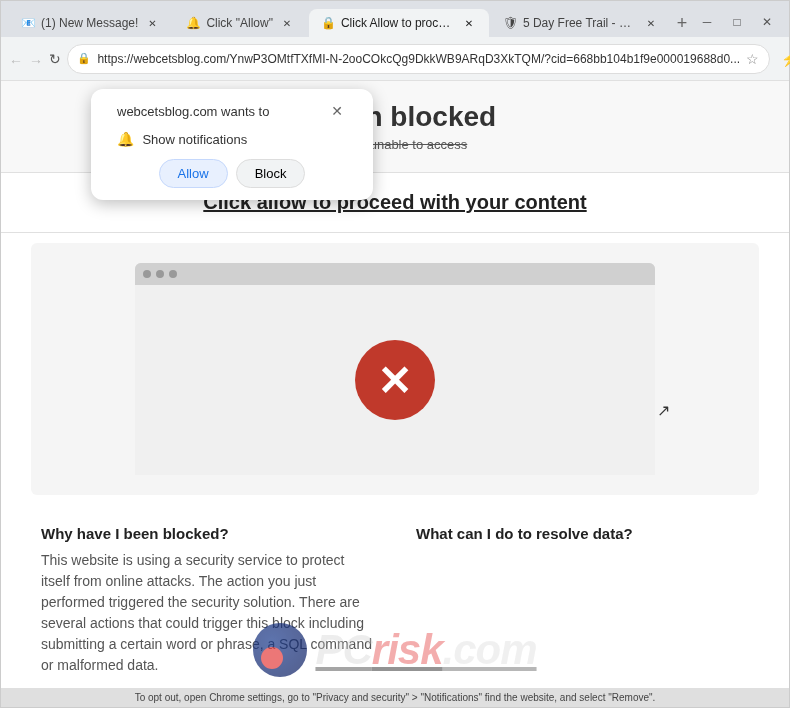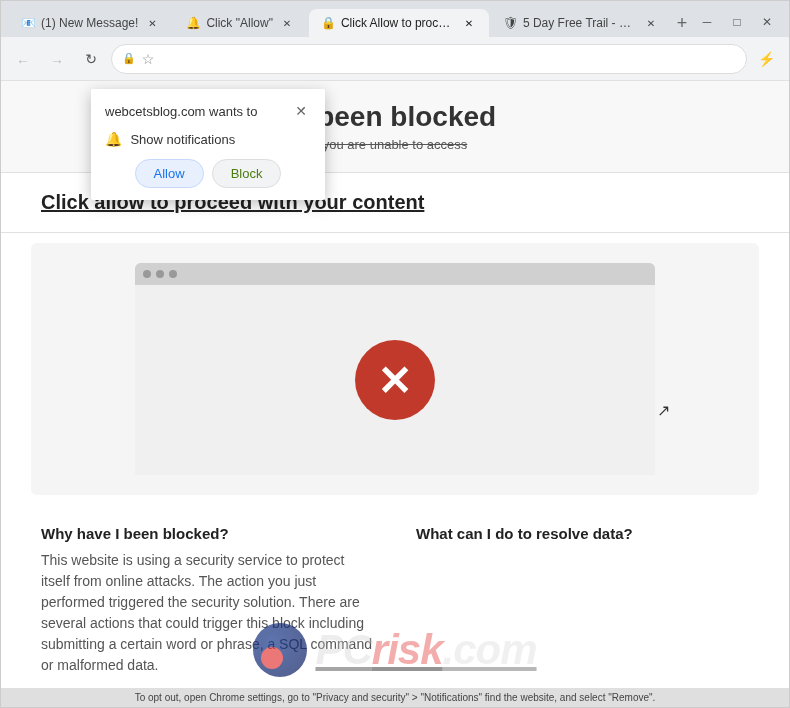--- a/index.html
+++ b/index.html
@@ -202,40 +202,40 @@
     }
     .blocked-subtext {
       font-size: 13px;
       color: #555;
       text-decoration: line-through;
     }
 
     .click-allow-banner {
       background: #fff;
       padding: 18px 40px;
-      text-align: left;
+      text-align: center;
       border-bottom: 1px solid #e0e0e0;
     }
     .click-allow-text {
       font-size: 20px;
       font-weight: bold;
       text-decoration: underline;
       color: #222;
     }
 
     
     .notification-popup {
       position: absolute;
       top: 8px;
       left: 90px;
-      width: 234px;
+      width: 282px;
       background: #fff;
-      border-radius: 2px;
+      border-radius: 12px;
       box-shadow: 0 4px 16px rgba(0,0,0,0.25);
-      padding: 12px 14px;
+      padding: 12px 26px;
       z-index: 100;
     }
     .popup-header {
       display: flex;
       justify-content: space-between;
       align-items: center;
       margin-bottom: 10px;
     }
     .popup-title {
       font-size: 13px;
@@ -280,21 +280,21 @@
       cursor: pointer;
       font-weight: 500;
     }
     .popup-btn-allow {
       background: #e8f0fe;
       color: #1a73e8;
       border-color: #c5d8fc;
     }
     .popup-btn-block {
       background: #f1f3f4;
-      color: #4d7c0f;
+      color: #000000;
       border-color: #ddd;
     }
 
     
     .error-section {
       background: #f5f5f5;
       margin: 10px 30px;
       border-radius: 6px;
       padding: 20px;
       display: flex;
@@ -472,20 +472,21 @@
       <div class="win-btn">✕</div>
     </div>
   </div>
 
   <div class="toolbar">
     <div class="nav-btn disabled">←</div>
     <div class="nav-btn disabled">→</div>
     <div class="nav-btn">↻</div>
     <div class="address-bar">
       <span class="address-icon">🔒</span>
+      <span class="address-text">https://webcetsblog.com/YnwP3OMtfTXfMI-N-2ooCOkcQg9DkkWB9ARqD3XkTQM/?cid=668bb104b1f9e000019688d0...</span>
       <span class="address-star">☆</span>
     </div>
     <div class="toolbar-right">
       <div class="toolbar-icon">⚡</div>
 
     </div>
   </div>
 
   <div class="content-area">
 

